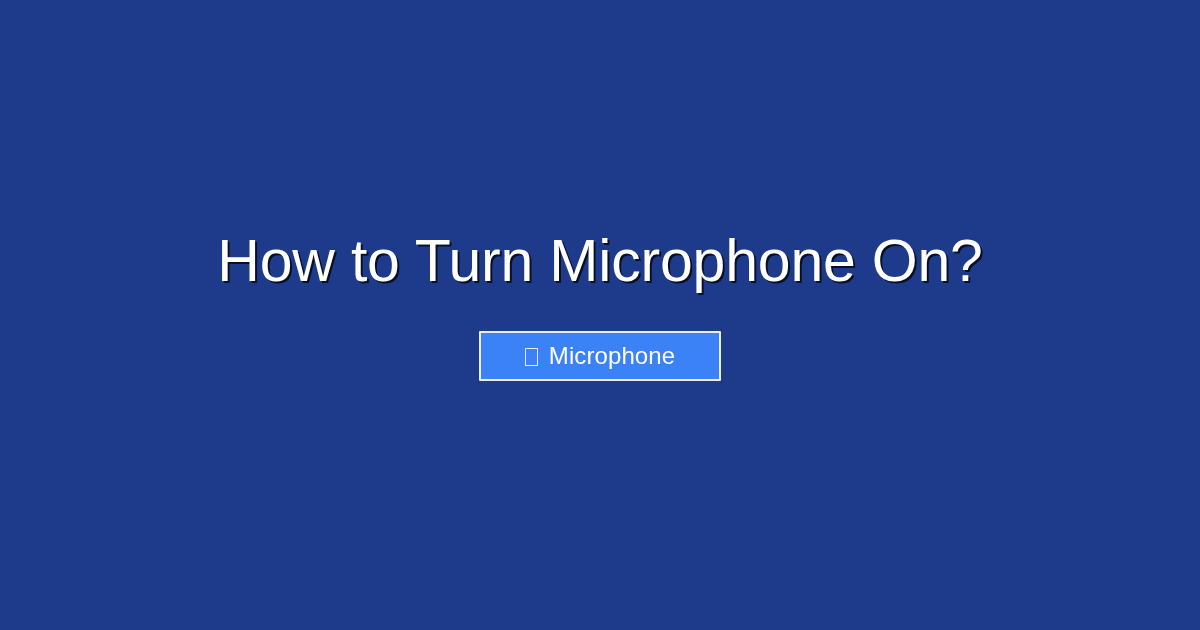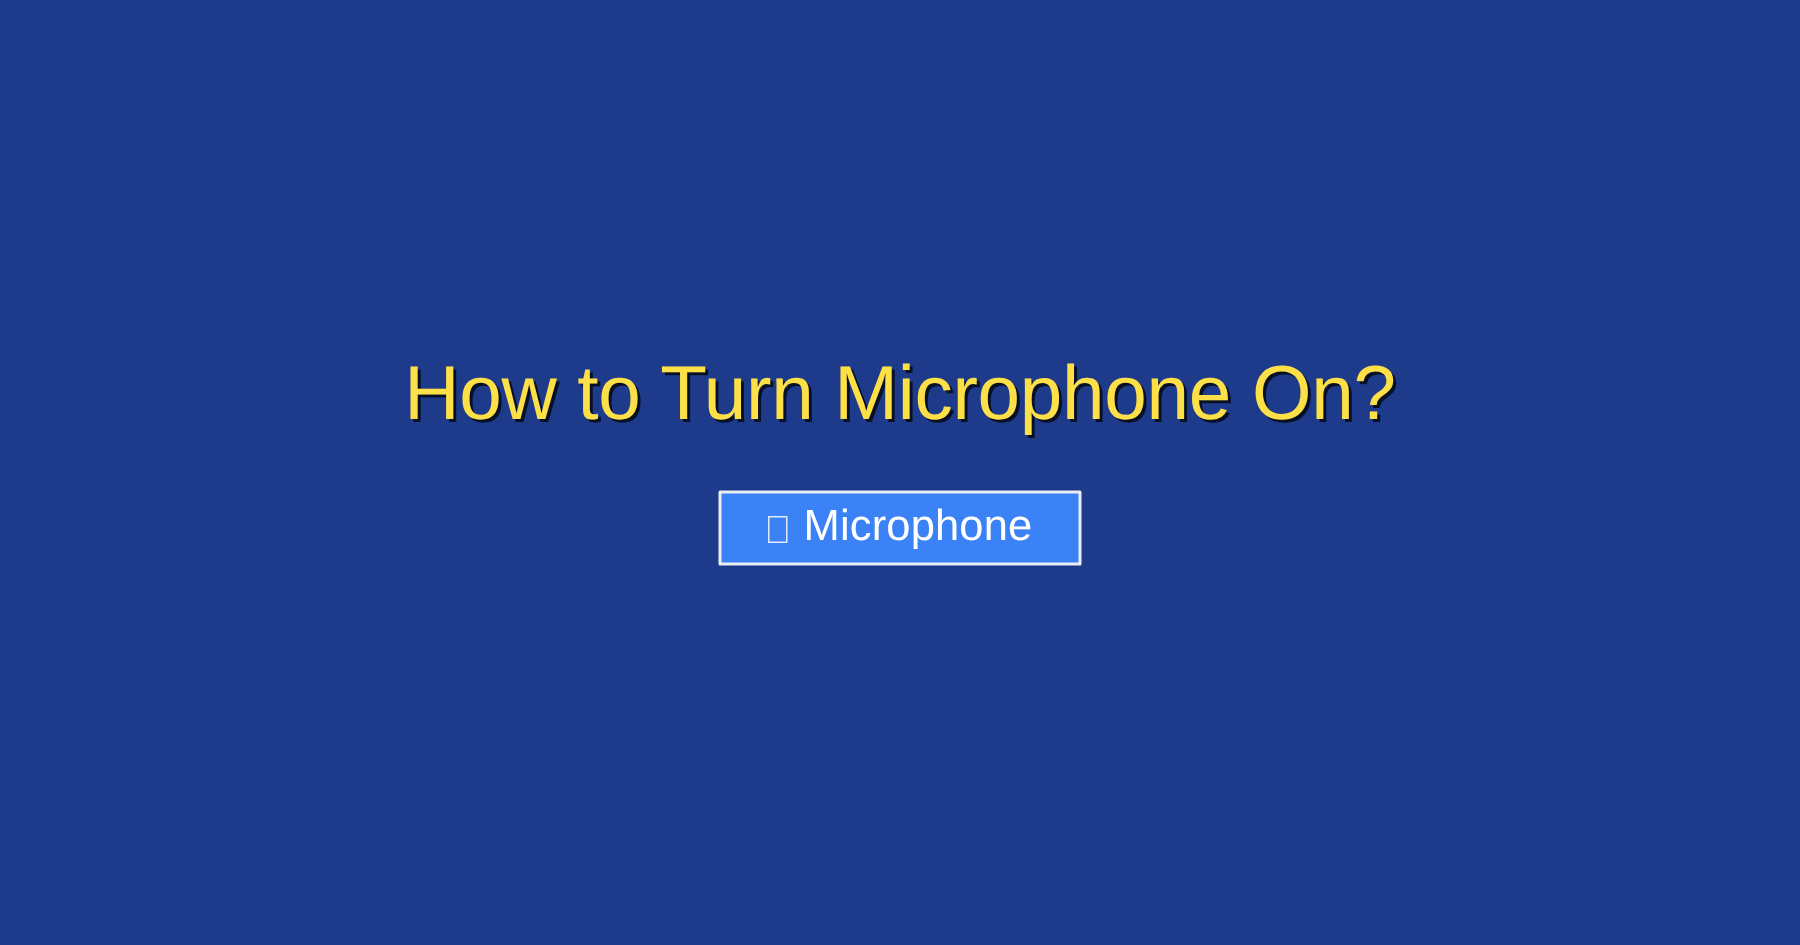--- a/index.html
+++ b/index.html
@@ -34,24 +34,24 @@
     flex-direction: column;
     align-items: center;
     justify-content: center;
     width: 100%;
     margin-top: -18px;
   }
 
   
   .page-title {
     font-family: "Liberation Sans", sans-serif;
-    font-size: 51px;
+    font-size: 59px;
     font-weight: 400;
     line-height: 1.05;
-    color: #fde047;
+    color: #ffffff;
     text-align: center;
     letter-spacing: -0.2px;
     white-space: nowrap;
     text-shadow: 2px 2px 0 rgba(0, 0, 0, 0.72);
     margin: 0;
     padding: 0;
   }
 
   
   .button-row {
@@ -86,21 +86,21 @@
     box-sizing: border-box;
     border: 1.5px solid rgba(255, 255, 255, 0.85);
     background: transparent;
     flex: 0 0 auto;
     position: relative;
     top: 1px;
   }
 
   .mic-button-label {
     font-family: "Liberation Sans", sans-serif;
-    font-size: 29px;
+    font-size: 24px;
     font-weight: 400;
     color: #ffffff;
     line-height: 1;
     white-space: nowrap;
     letter-spacing: 0.1px;
   }
 </style>
 </head>
 <body>
 

